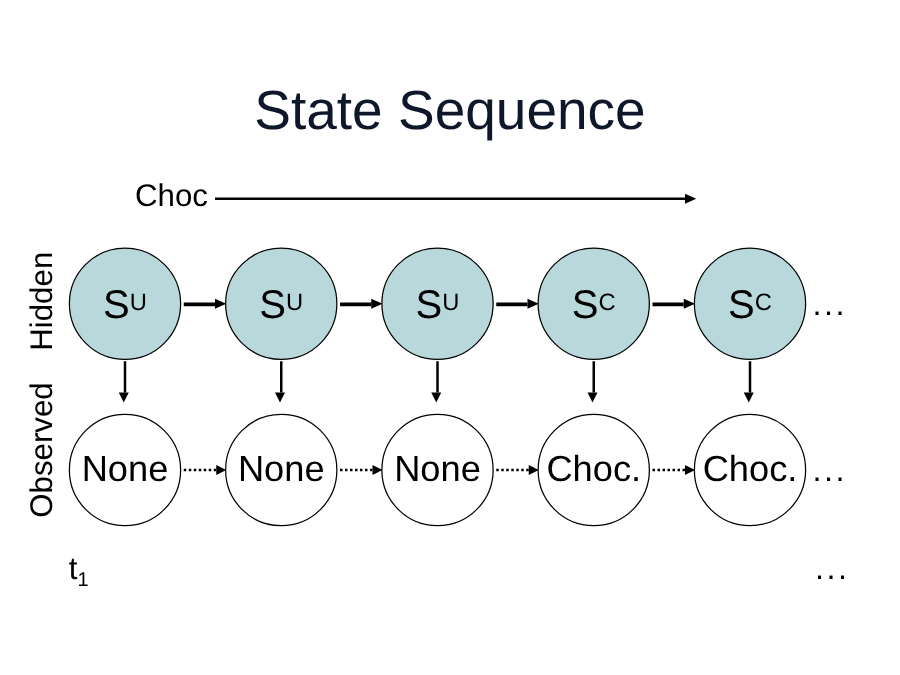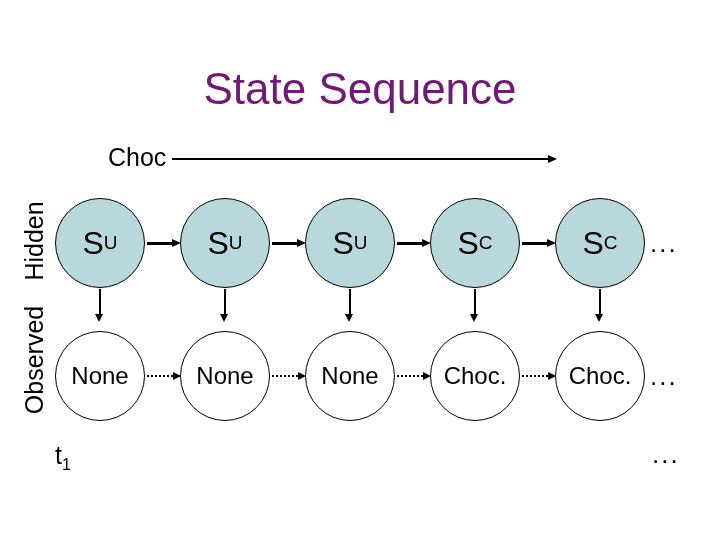--- a/index.html
+++ b/index.html
@@ -7,21 +7,21 @@
   body { font-family:"Liberation Sans","DejaVu Sans",sans-serif; }
   .slide {
     position:relative; width:720px; height:540px;
     background:#ffffff; overflow:hidden; margin:0 auto;
     color:#000;
   }
 
   
   .title {
     position:absolute; left:0; right:0; top:64px;
-    text-align:center; font-size:44px; color:#701a75;
+    text-align:center; font-size:44px; color:#0f172a;
     letter-spacing:0px; white-space:nowrap;
   }
 
   
   .time-label {
     position:absolute; left:108px; top:143px;
     font-size:25px;
   }
   .time-arrow {
     position:absolute; left:172px; top:158px; width:376px; height:0;
@@ -45,21 +45,21 @@
   .node {
     position:absolute; width:90px; height:90px; border-radius:50%;
     display:flex; align-items:center; justify-content:center;
     white-space:nowrap;
   }
   .hidden-node {
     top:198px; border:1.5px solid #000; font-size:32px;
   }
   .hidden-node sub { font-size:19px; line-height:0; }
   .observed-node {
-    top:331px; border:1.2px solid #000; background:#fff; font-size:24px;
+    top:331px; border:1.2px solid #000; background:#fff; font-size:29px;
   }
 
   
   .x0 { left:55px; }  .x1 { left:180px; } .x2 { left:305px; }
   .x3 { left:430px; } .x4 { left:555px; }
 
   
   .t-label {
     position:absolute; top:441px; width:90px; text-align:left;
     font-size:25px;

